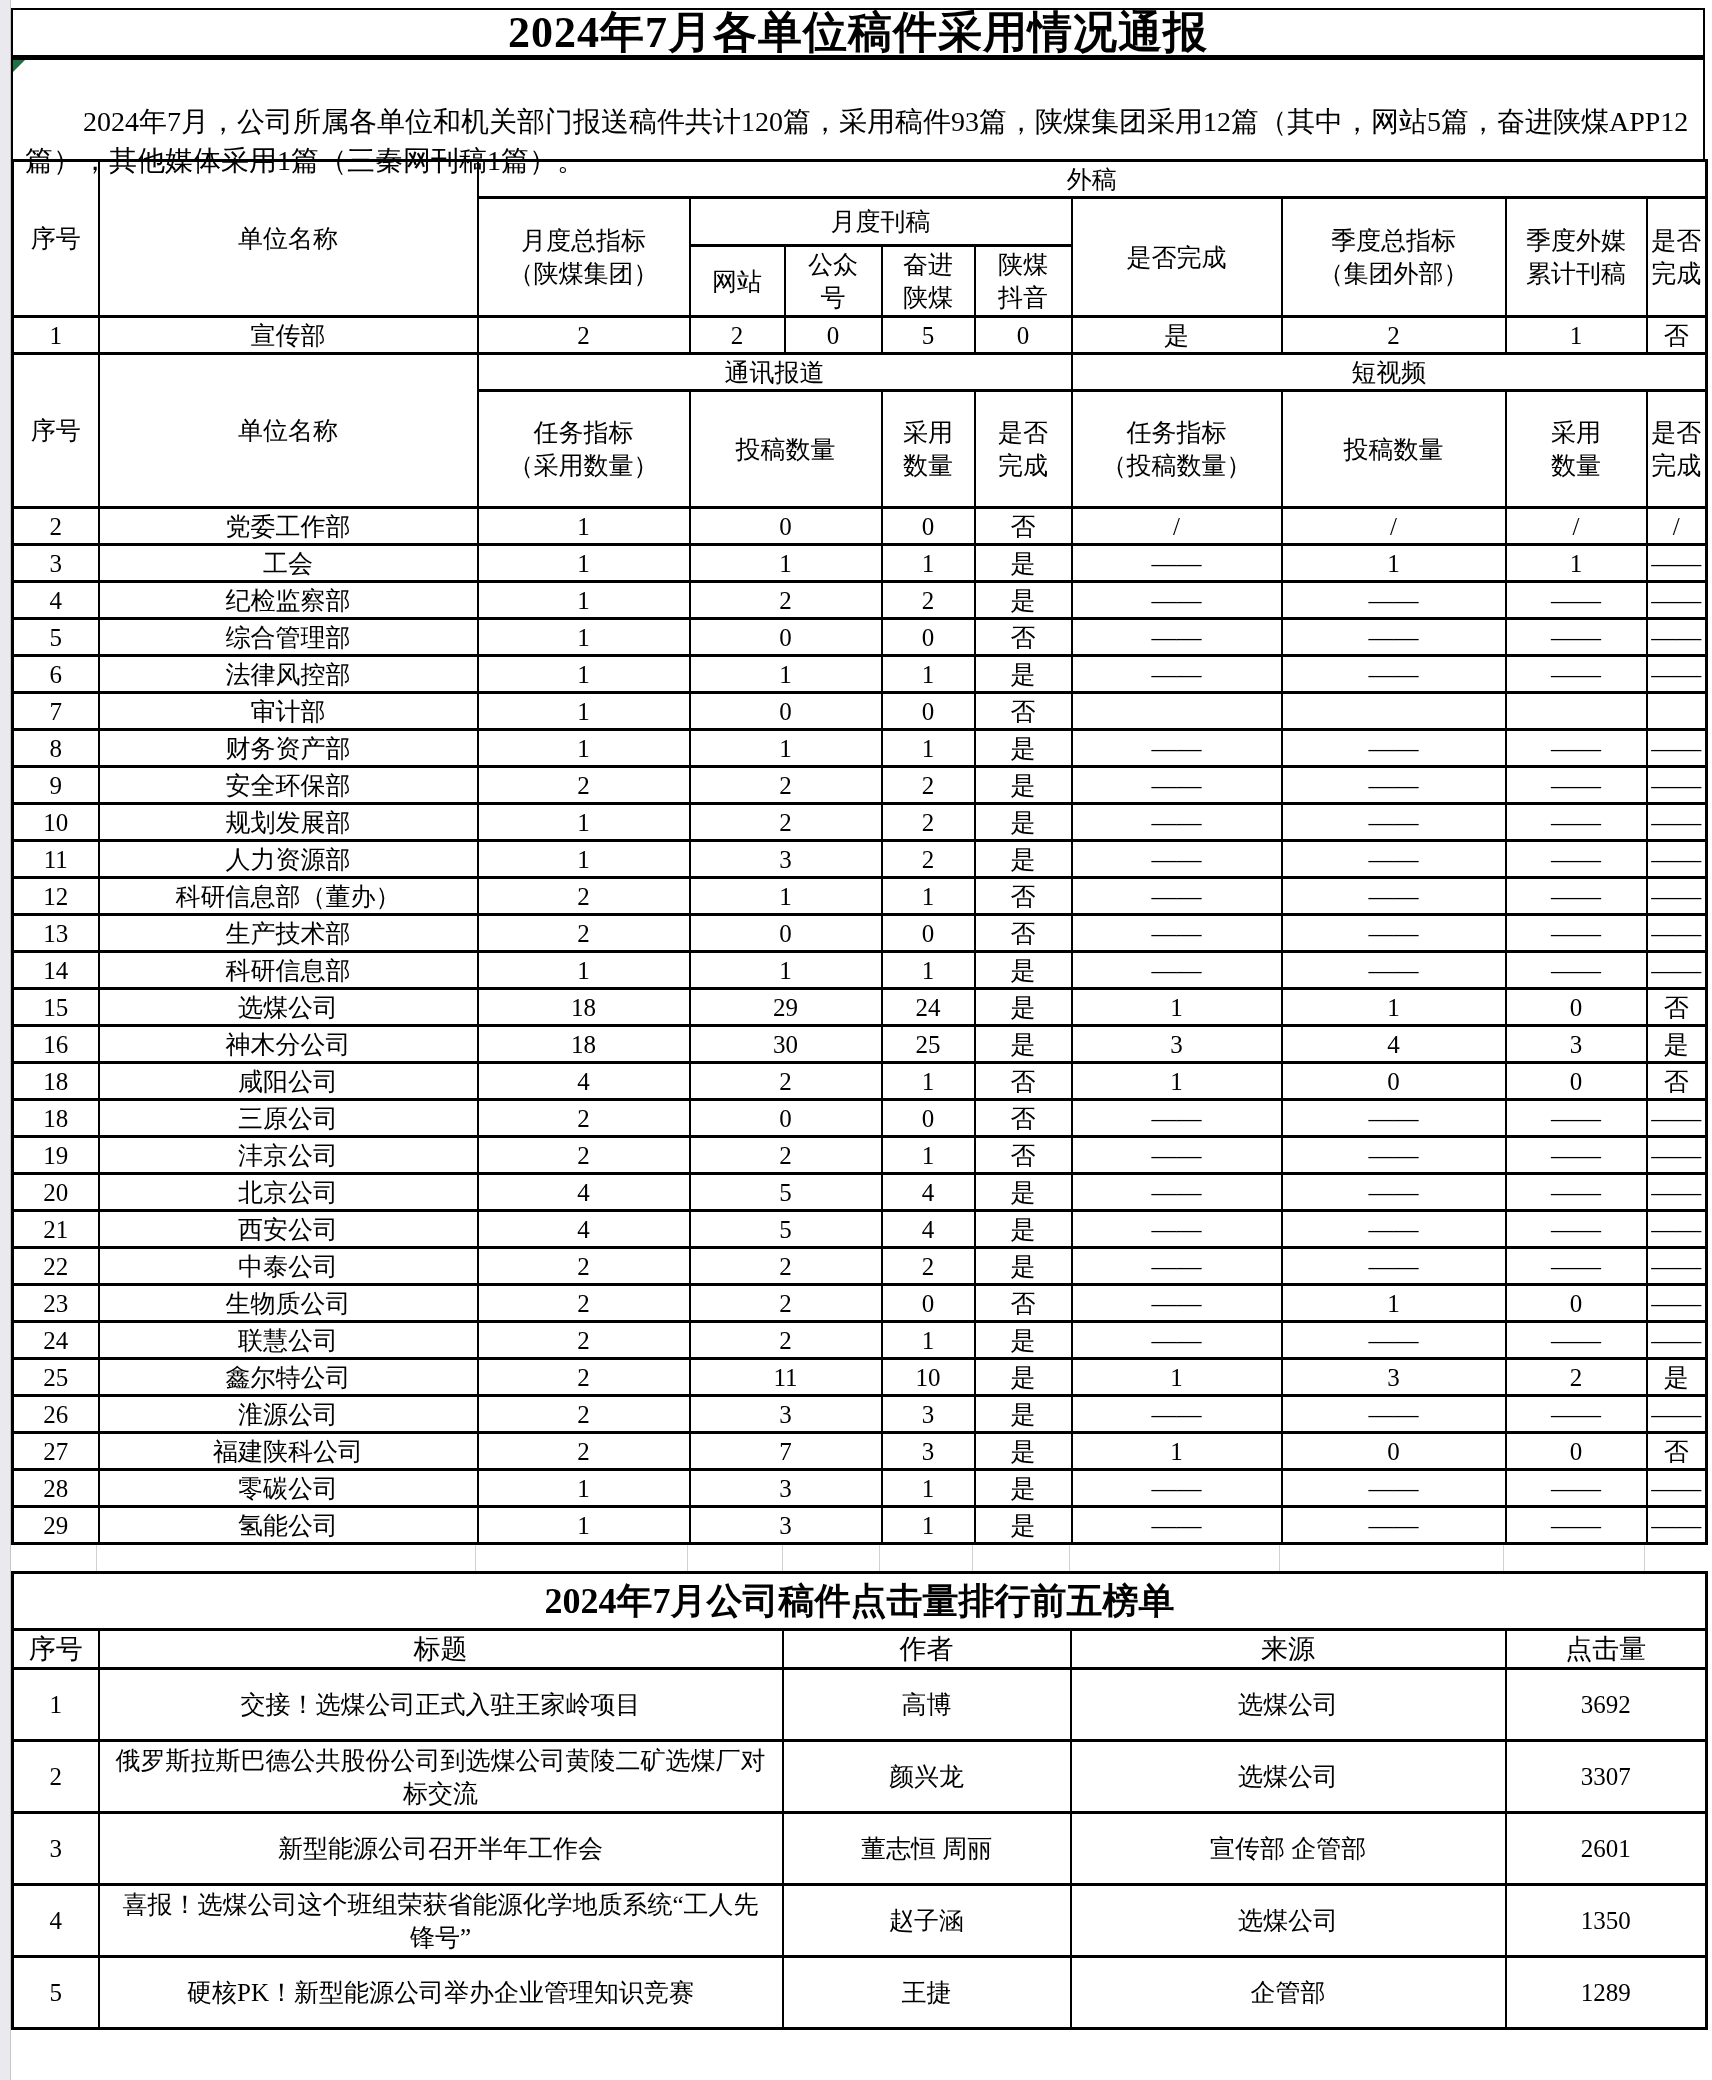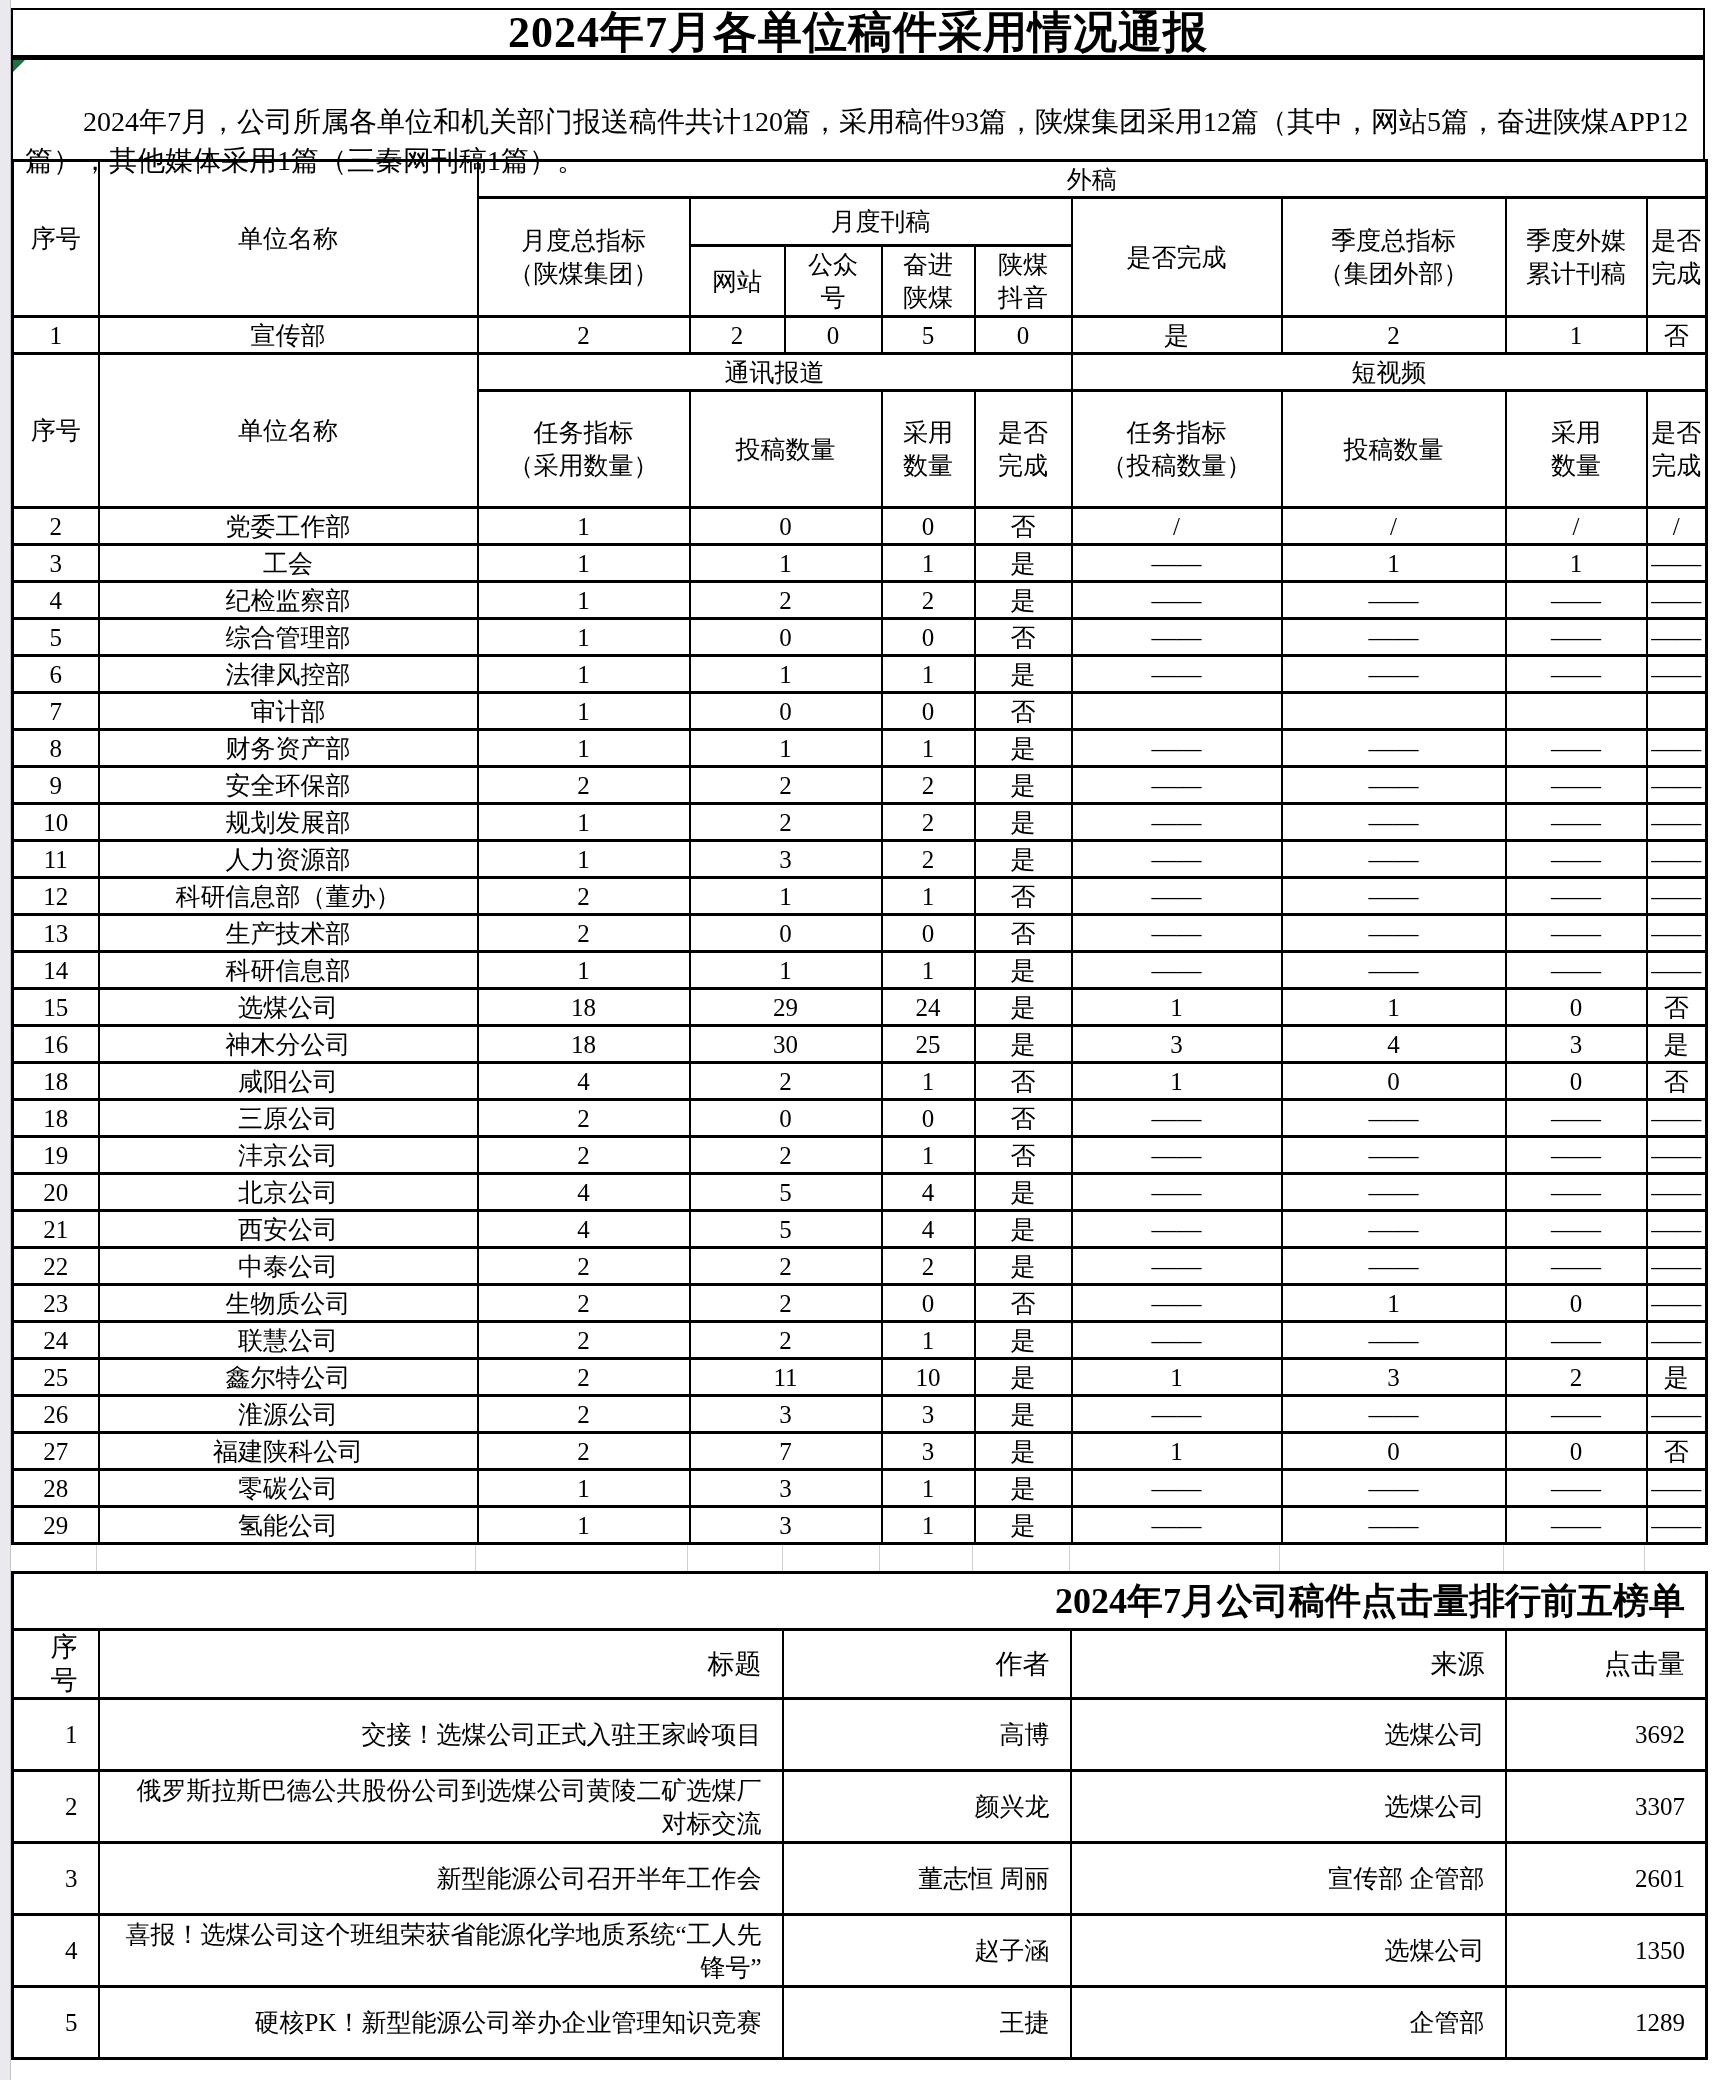--- a/index.html
+++ b/index.html
@@ -22,21 +22,21 @@
   tr.hA1{height:37px} tr.hA2{height:48px} tr.hA3{height:71px}
   tr.r1{height:37px} tr.hB1{height:37px} tr.hB2{height:117px}
   tr.drow{height:37px}
 
   .gridrow{display:flex;height:26px;width:1694px;background:#fff}
   .gridrow .gc{border-right:1px solid #d0d0d0;height:100%}
   .gridrow .gc:last-child{border-right:none}
 
   table.t2{border:3px solid #000}
   table.t2 th,table.t2 td{border:2px solid #000;border-top-width:3px;border-bottom-width:3px;
-      text-align:right;vertical-align:middle;font-size:25px;font-weight:normal;padding:0 20px;line-height:33px}
+      text-align:center;vertical-align:middle;font-size:25px;font-weight:normal;padding:0 12px;line-height:33px}
   tr.t2title{height:57px}
   tr.t2title td{font-size:36px;font-weight:bold}
   tr.t2head{height:39px}
   tr.t2head th{font-size:27px}
   tr.t2row{height:72px}
   td.article-title{text-align:left;padding-left:8px;line-height:34px}
 </style>
 </head>
 <body>
 

